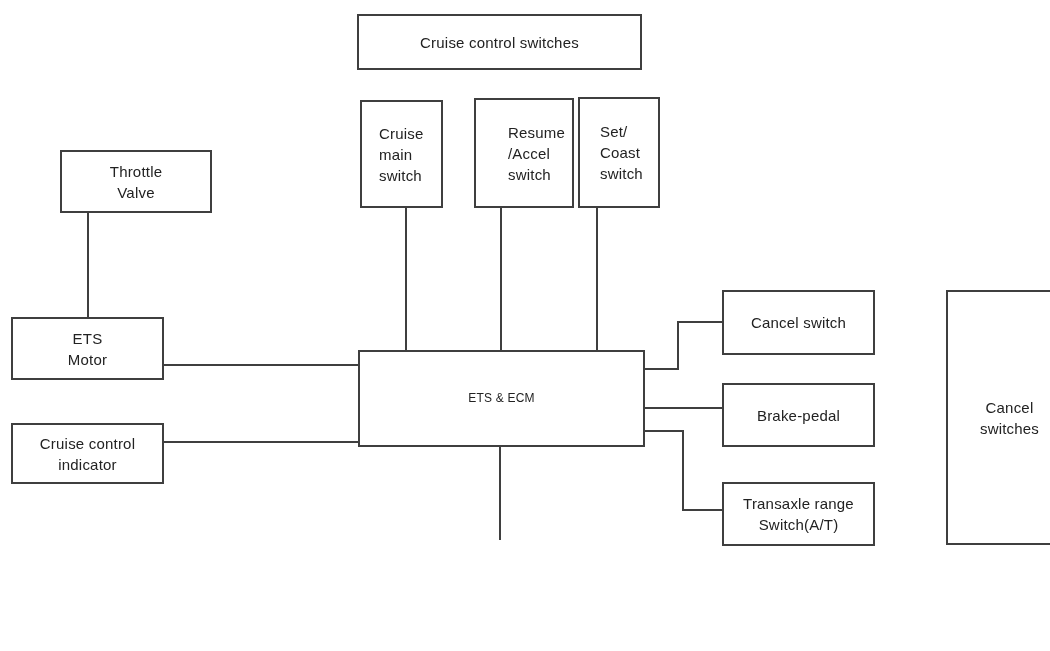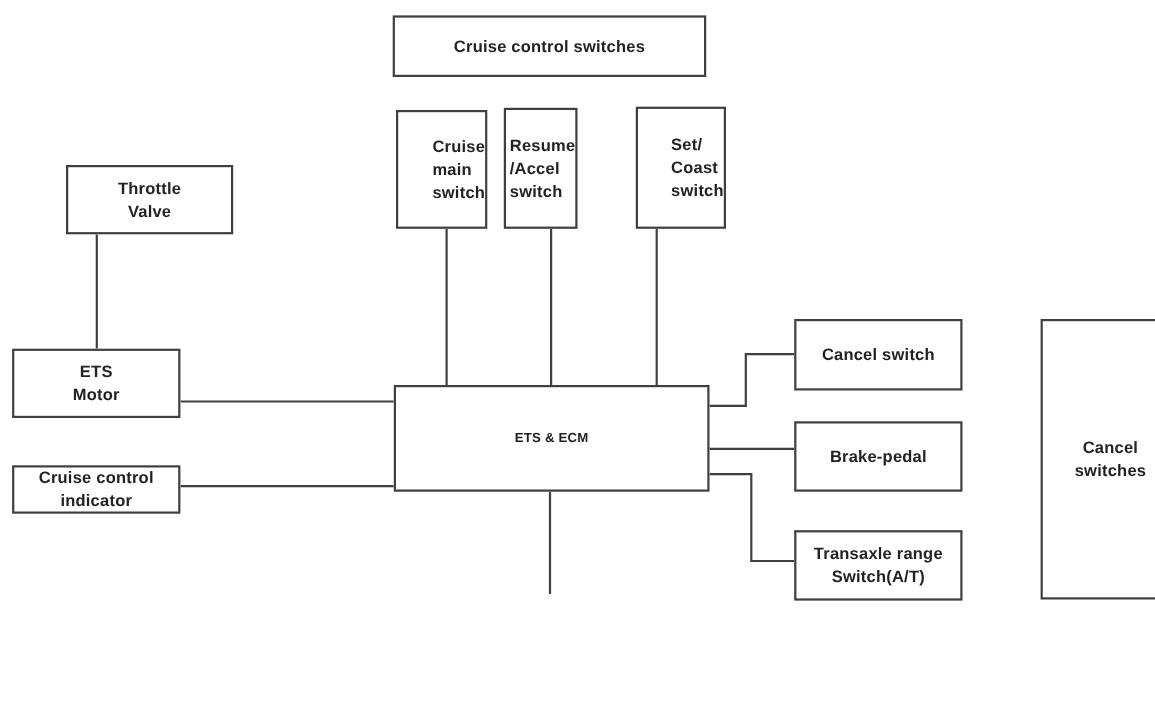--- a/index.html
+++ b/index.html
@@ -30,34 +30,33 @@
     background: #ffffff;
     display: flex;
     align-items: center;
     font-size: 15px;
     line-height: 1.4;
     letter-spacing: 0.2px;
   }
   .node .lbl {
     white-space: pre-line;
     width: 100%;
-    font-weight: bold;
   }
   .center .lbl { text-align: center; }
-  .leftpad { justify-content: flex-end; }
+  .leftpad { justify-content: flex-start; }
   .leftpad .lbl { text-align: left; width: auto; }
 
   
   #n-cruise-control-switches { left: 357px; top: 14px;  width: 285px; height: 56px; }
   #n-cruise-main-switch      { left: 360px; top: 100px; width: 83px;  height: 108px; padding-left: 17px; }
-  #n-resume-accel-switch     { left: 458px; top: 98px;  width: 67px;  height: 110px; padding-left: 15px; }
+  #n-resume-accel-switch     { left: 474px; top: 98px;  width: 100px;  height: 110px; padding-left: 32px; }
   #n-set-coast-switch        { left: 556px; top: 97px;  width: 82px;  height: 111px; padding-left: 20px; margin-left: 22px; }
   #n-throttle-valve          { left: 12px;  top: 150px; width: 152px; height: 63px; margin-left: 48px; }
   #n-ets-motor               { left: 11px;  top: 317px; width: 153px; height: 63px; }
-  #n-cruise-control-indicator{ left: 11px;  top: 423px; width: 153px; height: 44px; }
+  #n-cruise-control-indicator{ left: 11px;  top: 423px; width: 153px; height: 61px; }
   #n-ets-ecm                 { left: 358px; top: 350px; width: 287px; height: 97px; font-size: 12px; }
   #n-cancel-switch           { left: 722px; top: 290px; width: 153px; height: 65px; }
   #n-brake-pedal             { left: 722px; top: 383px; width: 153px; height: 64px; }
   #n-transaxle-range-switch  { left: 722px; top: 482px; width: 153px; height: 64px; }
   #n-cancel-switches         { left: 946px; top: 290px; width: 127px; height: 255px; }
   #n-vehicle-speed-sensor    { left: 458px; top: 540px; width: 85px;  height: 92px;  padding-left: 17px; }
 </style>
 </head>
 <body>
 

